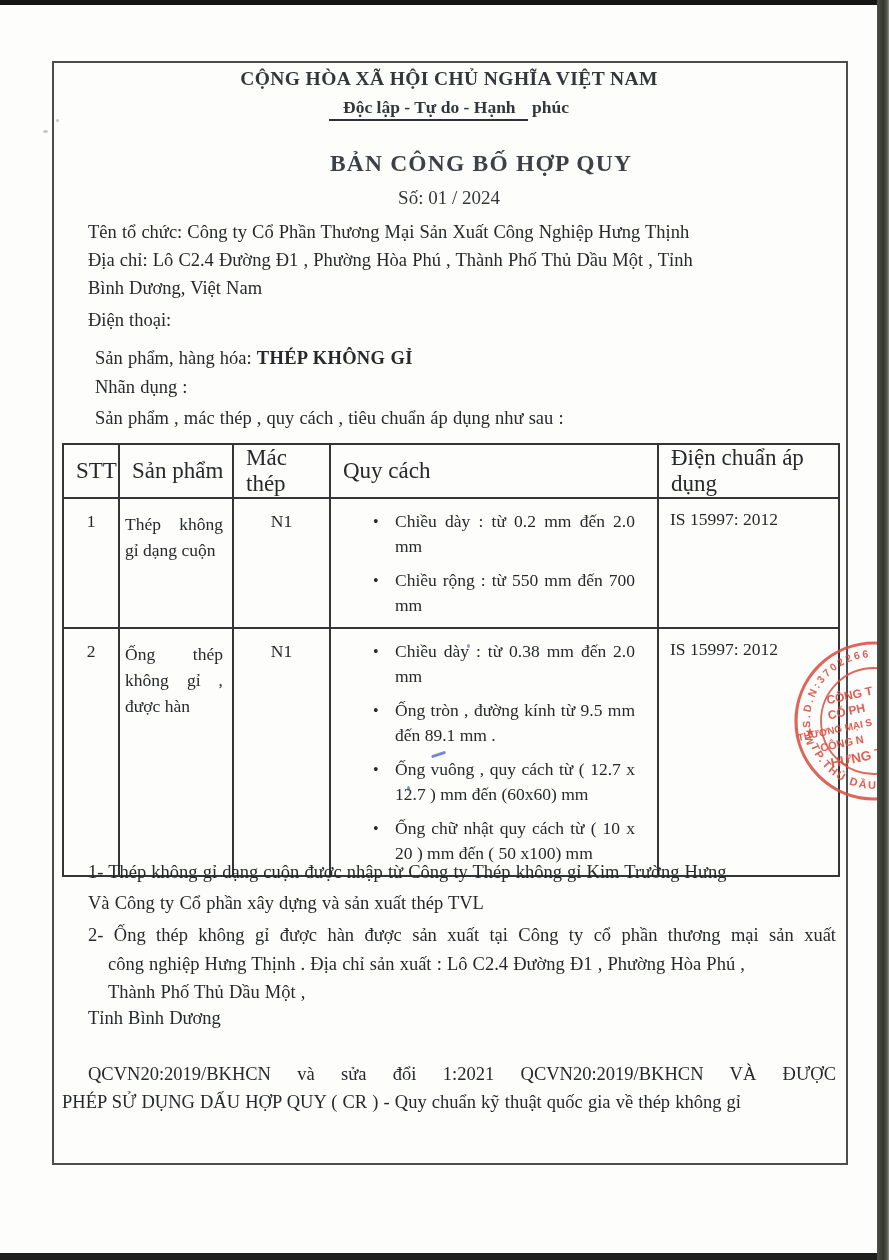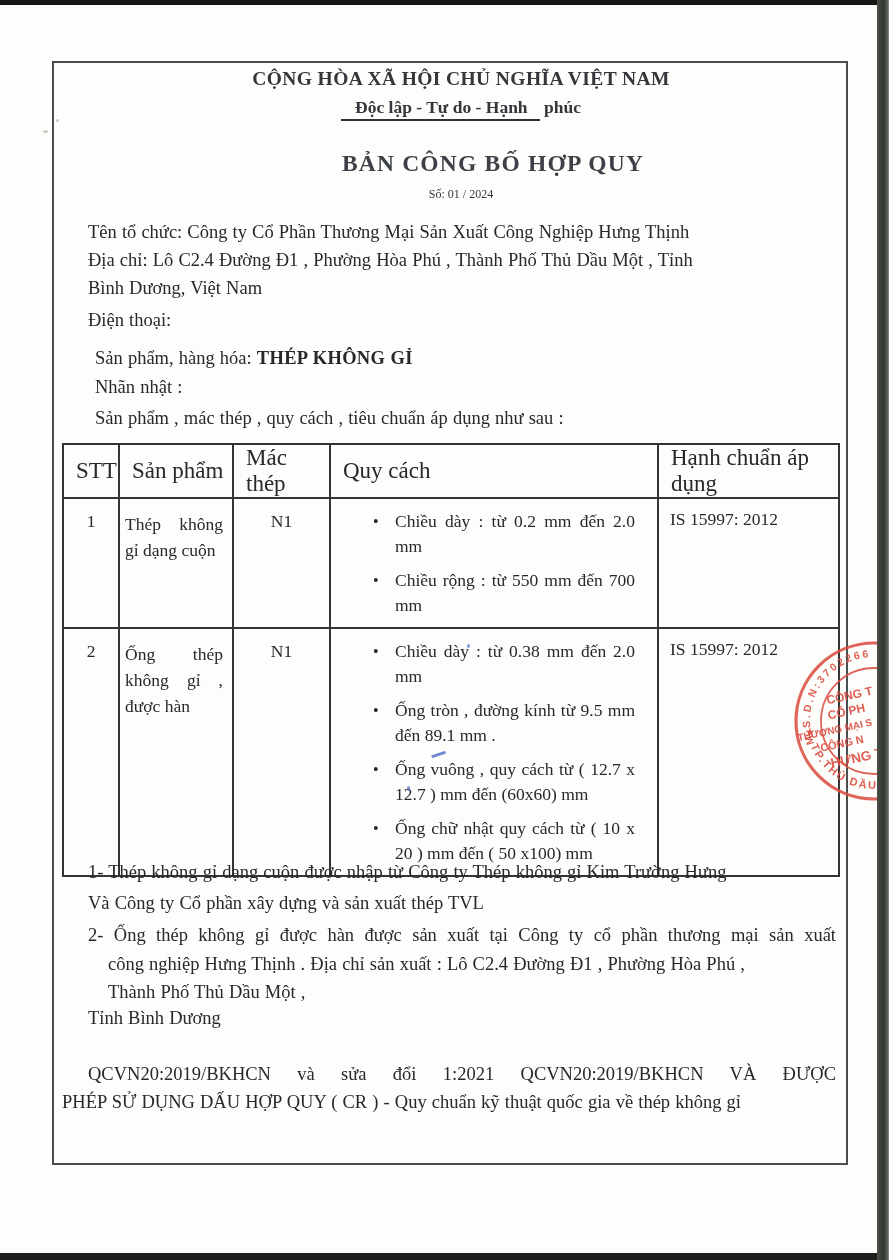--- a/index.html
+++ b/index.html
@@ -13,27 +13,27 @@
   .band-top{position:absolute;left:0;top:0;width:889px;height:5px;background:#161715;}
   .band-bottom{position:absolute;left:0;top:1253px;width:889px;height:7px;background:#1d1f1c;}
   .band-right{position:absolute;top:0;left:877px;width:12px;height:1260px;
     background:linear-gradient(to right,#4a4f46 0%,#32362e 55%,#555a50 85%,#8d938a 100%);z-index:30;}
   .speck{position:absolute;background:#9a9a94;border-radius:50%;opacity:.55;}
 
   .frame{position:absolute;left:52px;top:61px;width:792px;height:1100px;
     border:2px solid #4b4d4f;}
 
   .abs{position:absolute;}
-  .centered{left:52px;width:794px;text-align:center;margin-left:12px;}
+  .centered{left:52px;width:794px;text-align:center;}
 
   .motto1{font-weight:bold;font-size:19.5px;letter-spacing:.4px;color:#33363b;}
   .motto2{font-weight:bold;font-size:17.5px;color:#33363b;}
   .motto2 .uline{border-bottom:2.5px solid #2e3136;padding:0 12px 2px 14px;}
   .doc-title{font-weight:bold;font-size:23.5px;letter-spacing:1.2px;color:#3d4046;}
-  .doc-number{font-size:12px;color:#33363b;}
+  .doc-number{font-size:19px;color:#33363b;}
 
   .bodyline{font-size:18.5px;line-height:24px;word-spacing:.5px;white-space:nowrap;}
   .bodyline b{font-weight:bold;letter-spacing:.3px;}
 
   table.spec{position:absolute;left:62px;top:443px;width:776px;
     border-collapse:collapse;table-layout:fixed;font-size:17.5px;color:#26282b;}
   table.spec th,table.spec td{border:2px solid #333537;vertical-align:top;font-weight:normal;}
   table.spec th{height:39px;vertical-align:middle;text-align:left;padding:0 0 0 12px;font-size:23px;}
   th.c-stt,td.c-stt{text-align:center;padding:0;}
   td.c-stt{padding-top:12px;}
@@ -76,38 +76,38 @@
   <div class="abs centered doc-number" style="top:187px;">Số: 01 / 2024</div>
 
   <div class="abs bodyline" style="left:88px;top:220px;">Tên tổ chức: Công ty Cổ Phần Thương Mại Sản Xuất Công Nghiệp Hưng Thịnh</div>
   <div class="abs bodyline" style="left:88px;top:248px;">Địa chỉ: Lô C2.4 Đường Đ1 , Phường Hòa Phú , Thành Phố Thủ Dầu Một , Tỉnh</div>
   <div class="abs bodyline" style="left:88px;top:276px;">Bình Dương, Việt Nam</div>
   <div class="abs bodyline" style="left:88px;top:308px;">Điện thoại:</div>
 
   <div class="abs bodyline" style="left:95px;top:346px;">
     <span>Sản phẩm, hàng hóa: </span><b>THÉP KHÔNG GỈ</b>
   </div>
-  <div class="abs bodyline" style="left:95px;top:375px;">Nhãn nhật :</div>
+  <div class="abs bodyline" style="left:95px;top:375px;">Nhãn dụng :</div>
   <div class="abs bodyline" style="left:95px;top:406px;">Sản phẩm , mác thép , quy cách , tiêu chuẩn áp dụng như sau :</div>
 
   <table class="spec">
     <colgroup>
       <col style="width:56px">
         <col style="width:114px">
         <col style="width:97px">
       <col style="width:328px">
         <col style="width:181px">
     </colgroup>
     <tbody>
         <tr>
       <th class="c-stt">STT</th>
       <th>Sản phẩm</th>
       <th>Mác thép</th>
       <th>Quy cách</th>
-      <th>Hạnh chuẩn áp dụng</th>
+      <th>Điện chuẩn áp dụng</th>
     </tr>
     <tr style="height:98px;">
       <td class="c-stt">1</td>
       <td class="c-sp">Thép không gỉ dạng cuộn</td>
       <td class="c-mt">N1</td>
       <td class="c-qc">
         <ul class="spec-list">
           <li>Chiều dày : từ 0.2 mm đến 2.0 mm</li>
           <li>Chiều rộng : từ 550 mm đến 700 mm</li>
         </ul>

